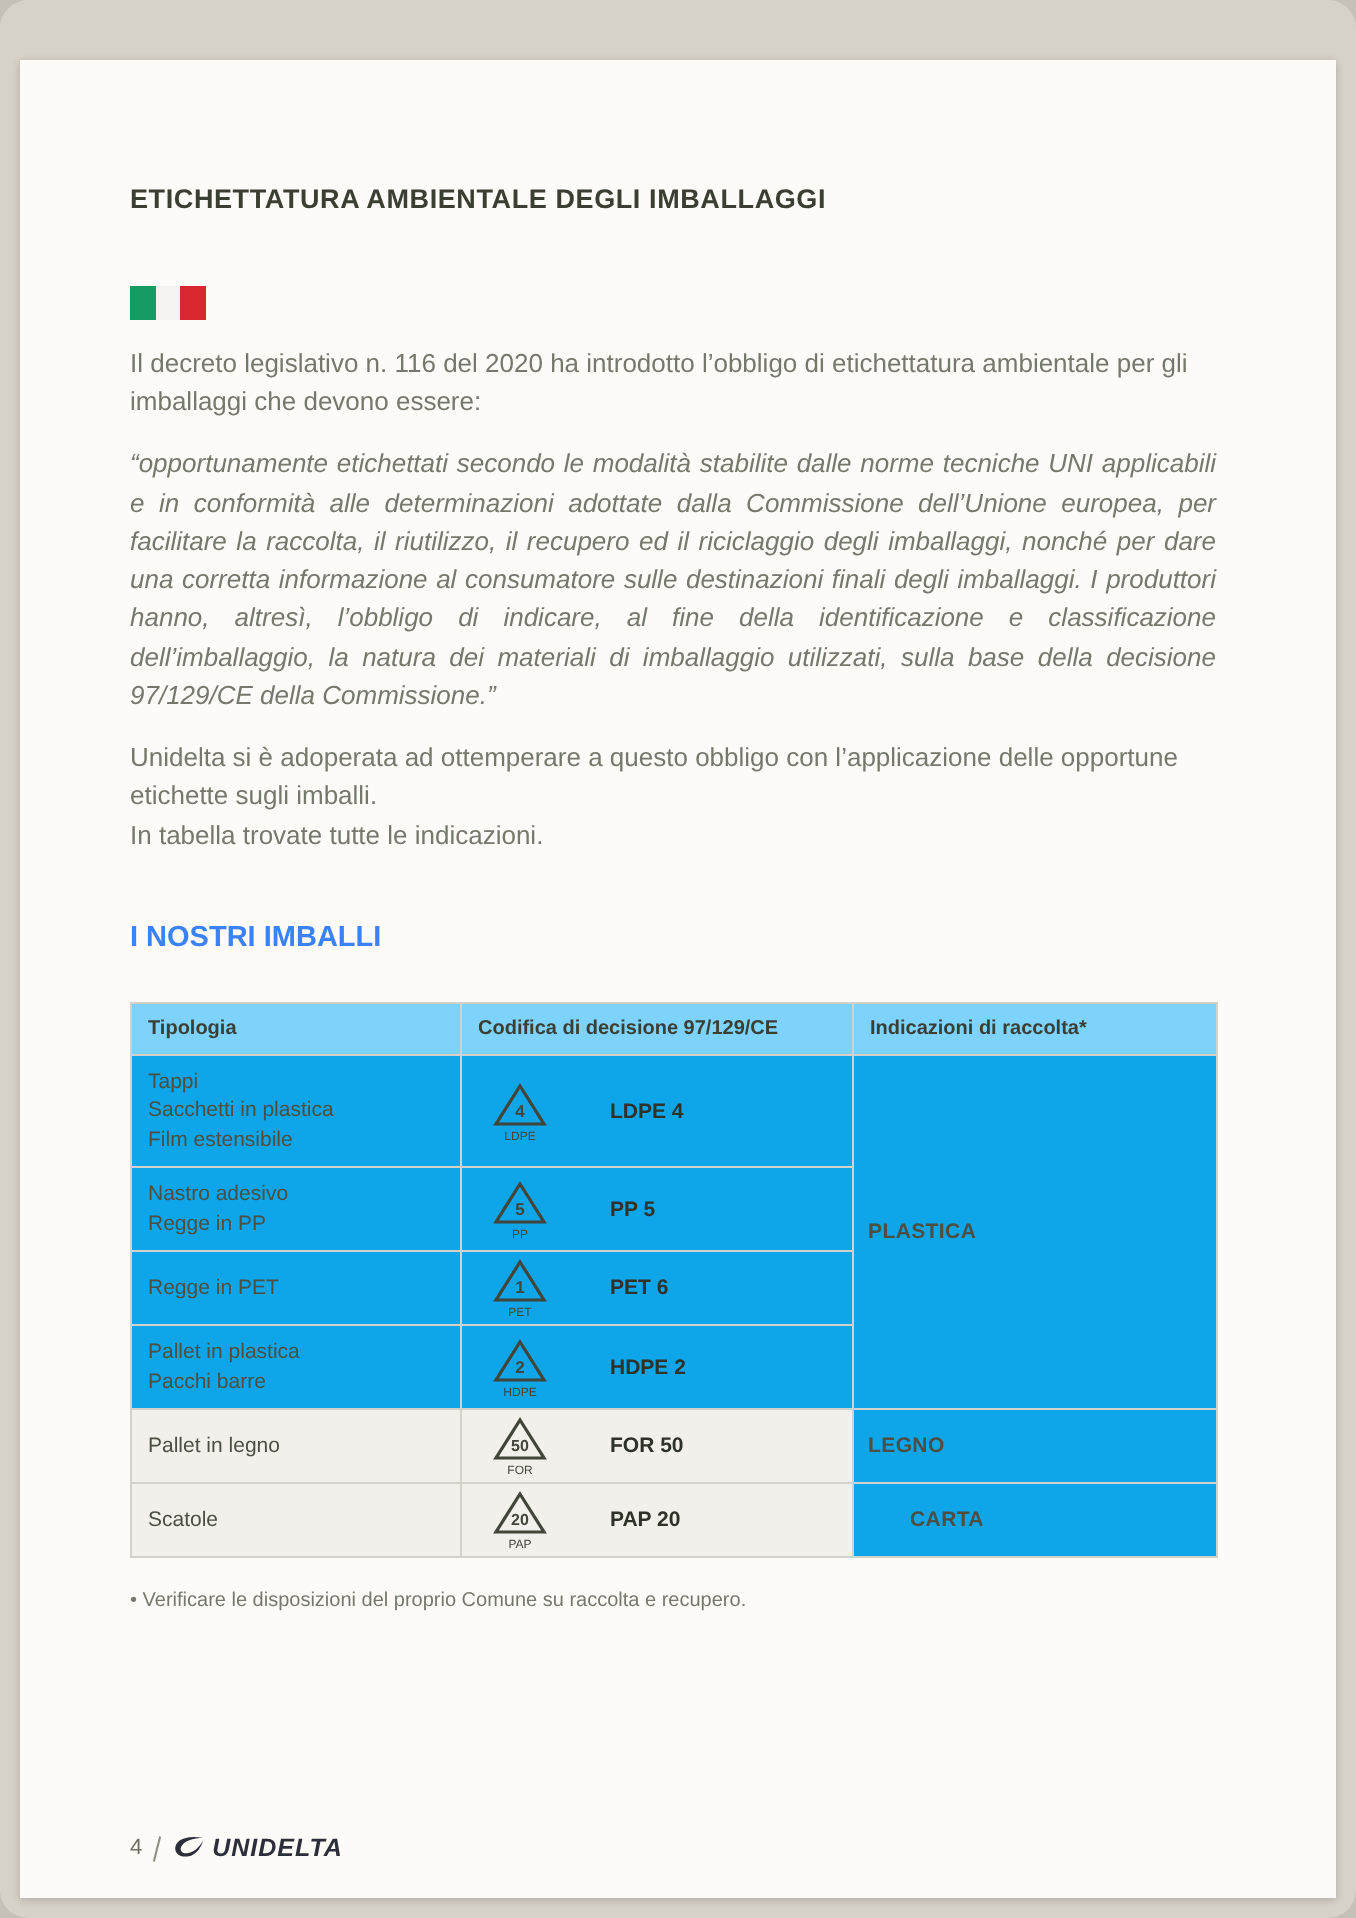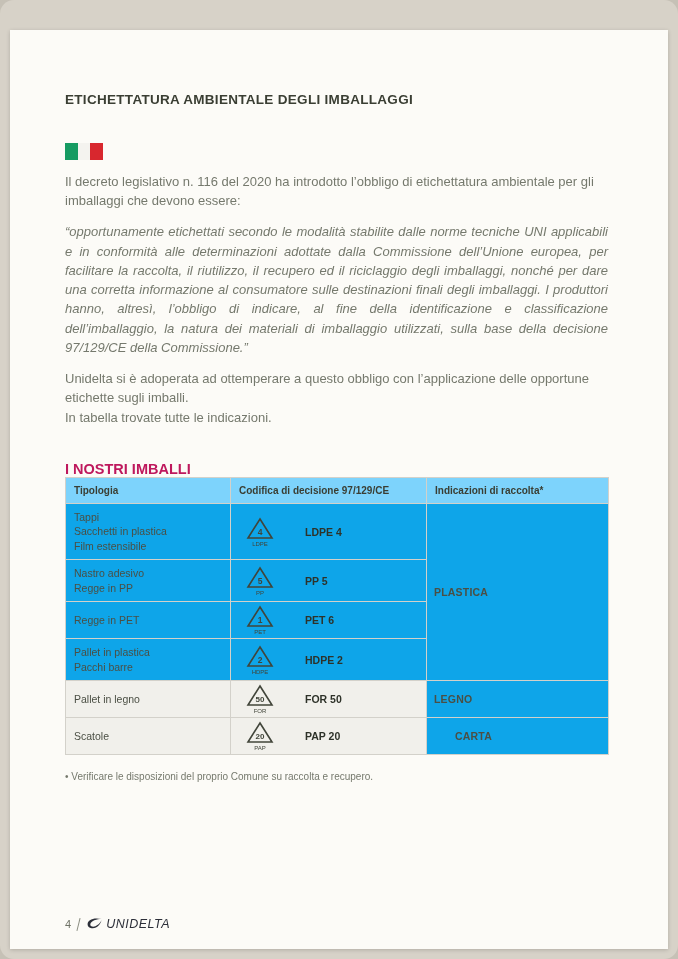--- a/index.html
+++ b/index.html
@@ -10,21 +10,21 @@
            padding:62px 60px 12px 55px; display:flex; flex-direction:column; overflow:hidden; }
 
   .title { font-size:13.5px; font-weight:bold; letter-spacing:.3px; color:#3a3e33; margin-bottom:36px; }
   .flag { width:38px; height:17px; display:flex; margin-bottom:12px; }
   .flag .st-g { flex:1; background:#169b62; }
   .flag .st-w { flex:1; background:#f4f3ef; }
   .flag .st-r { flex:1; background:#d8272e; }
 
   .body-p { font-size:13px; color:#75796d; line-height:1.48; margin-bottom:12px; }
   .quote-p { font-style:italic; text-align:justify; }
-  .section-title { font-size:14.5px; font-weight:bold; color:#be185d; margin:22px 0 0 0; }
+  .section-title { font-size:14.5px; font-weight:bold; color:#3b82f6; margin:22px 0 24px 0; }
 
   table.pack { border-collapse:collapse; width:100%; table-layout:fixed; }
   table.pack th { background:#7dd3fc; font-size:10px; color:#3a3e33; text-align:left;
                   padding:7px 8px; border:1px solid #d3d1ca; font-weight:bold; }
   table.pack td { border:1px solid #d3d1ca; font-size:10.5px; color:#4b4f44; vertical-align:middle; background:#0ea5e9; }
   td.tip { padding:6px 8px; line-height:1.38; }
   td.cod { padding:3px 4px 3px 12px; }
   .codwrap { display:flex; align-items:center; }
   .sym { width:34px; flex:0 0 34px; }
   .code { font-weight:bold; color:#2e3229; margin-left:28px; font-size:10.5px; }
@@ -35,21 +35,21 @@
   td.g-plastica { background:#f9c440; color:#5a430d; }
   td.g-legno    { background:#7a3a21; color:#2d1208; }
   td.g-carta    { background:#4e7bb4; color:#132c4c;padding-left:28px; }
 
   .footnote { font-size:10px; color:#75796d; margin-top:16px; }
 
   .footer { margin-top:auto; display:flex; align-items:center; gap:7px; padding:0 0 6px 0; }
   .pagenum { font-size:11px; color:#6e7266; }
   .fdiv { width:1px; height:13px; background:#8a8d81; transform:rotate(14deg); }
   .logo { display:flex; align-items:center; gap:3px; }
-  .logotext { font-size:12.5px; font-weight:normal; font-style:italic; color:#2c2f39; letter-spacing:.5px; }
+  .logotext { font-size:12.5px; font-weight:bold; font-style:italic; color:#2c2f39; letter-spacing:.5px; }
 </style>
 </head>
 <body>
 
 <div class="canvas">
   <div class="sheet">
 
     <h1 class="title">ETICHETTATURA AMBIENTALE DEGLI IMBALLAGGI</h1>
 
     <div class="flag">

